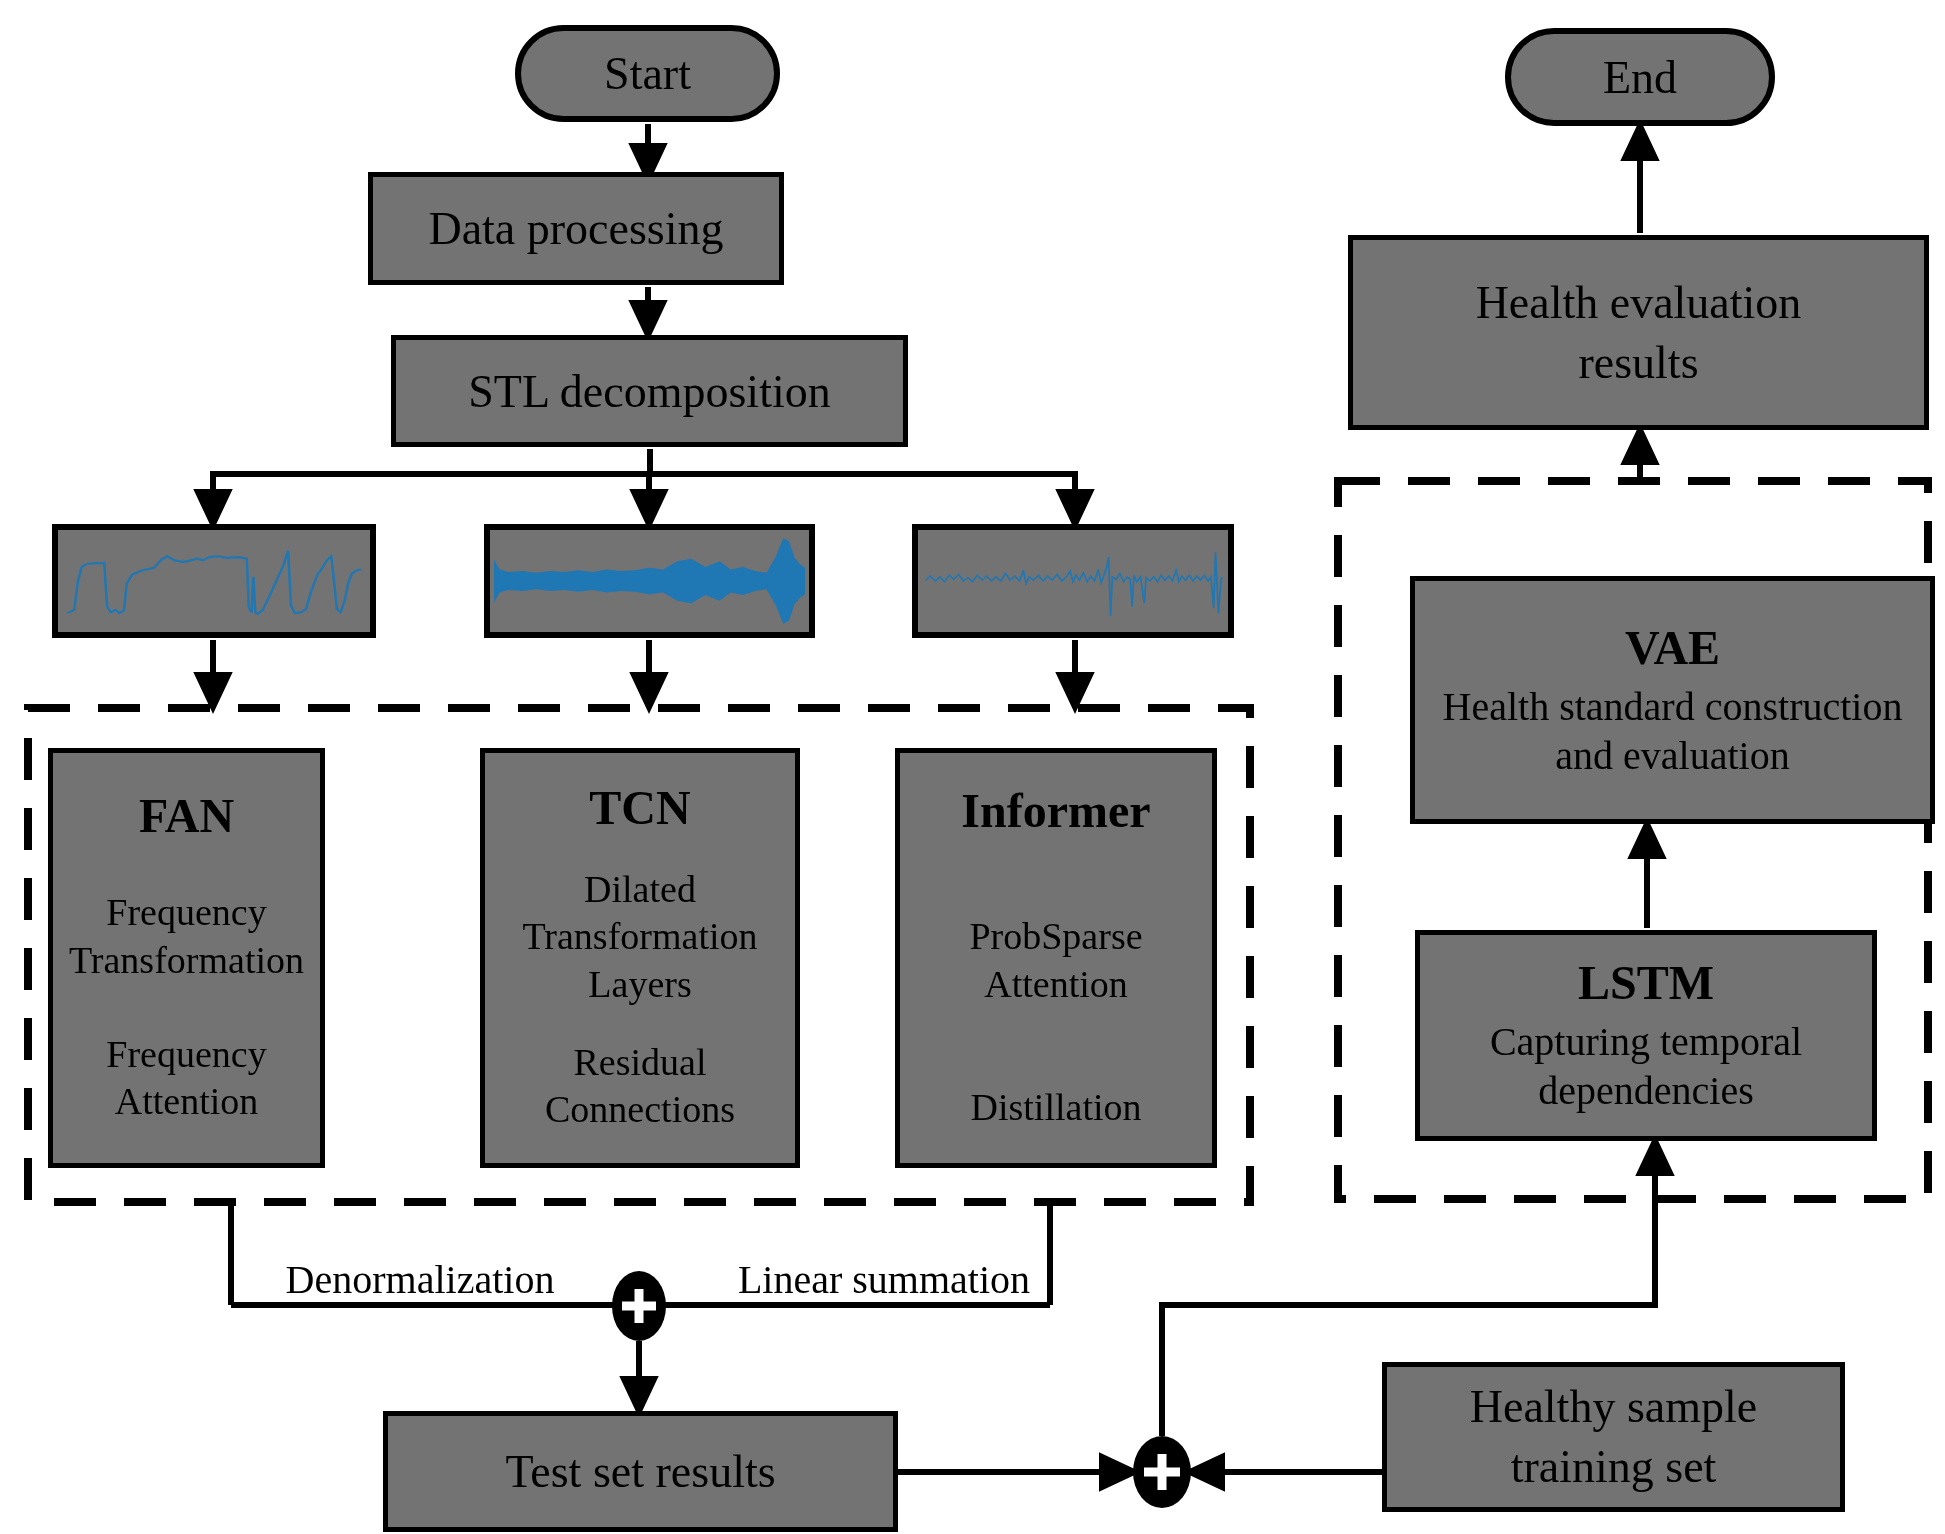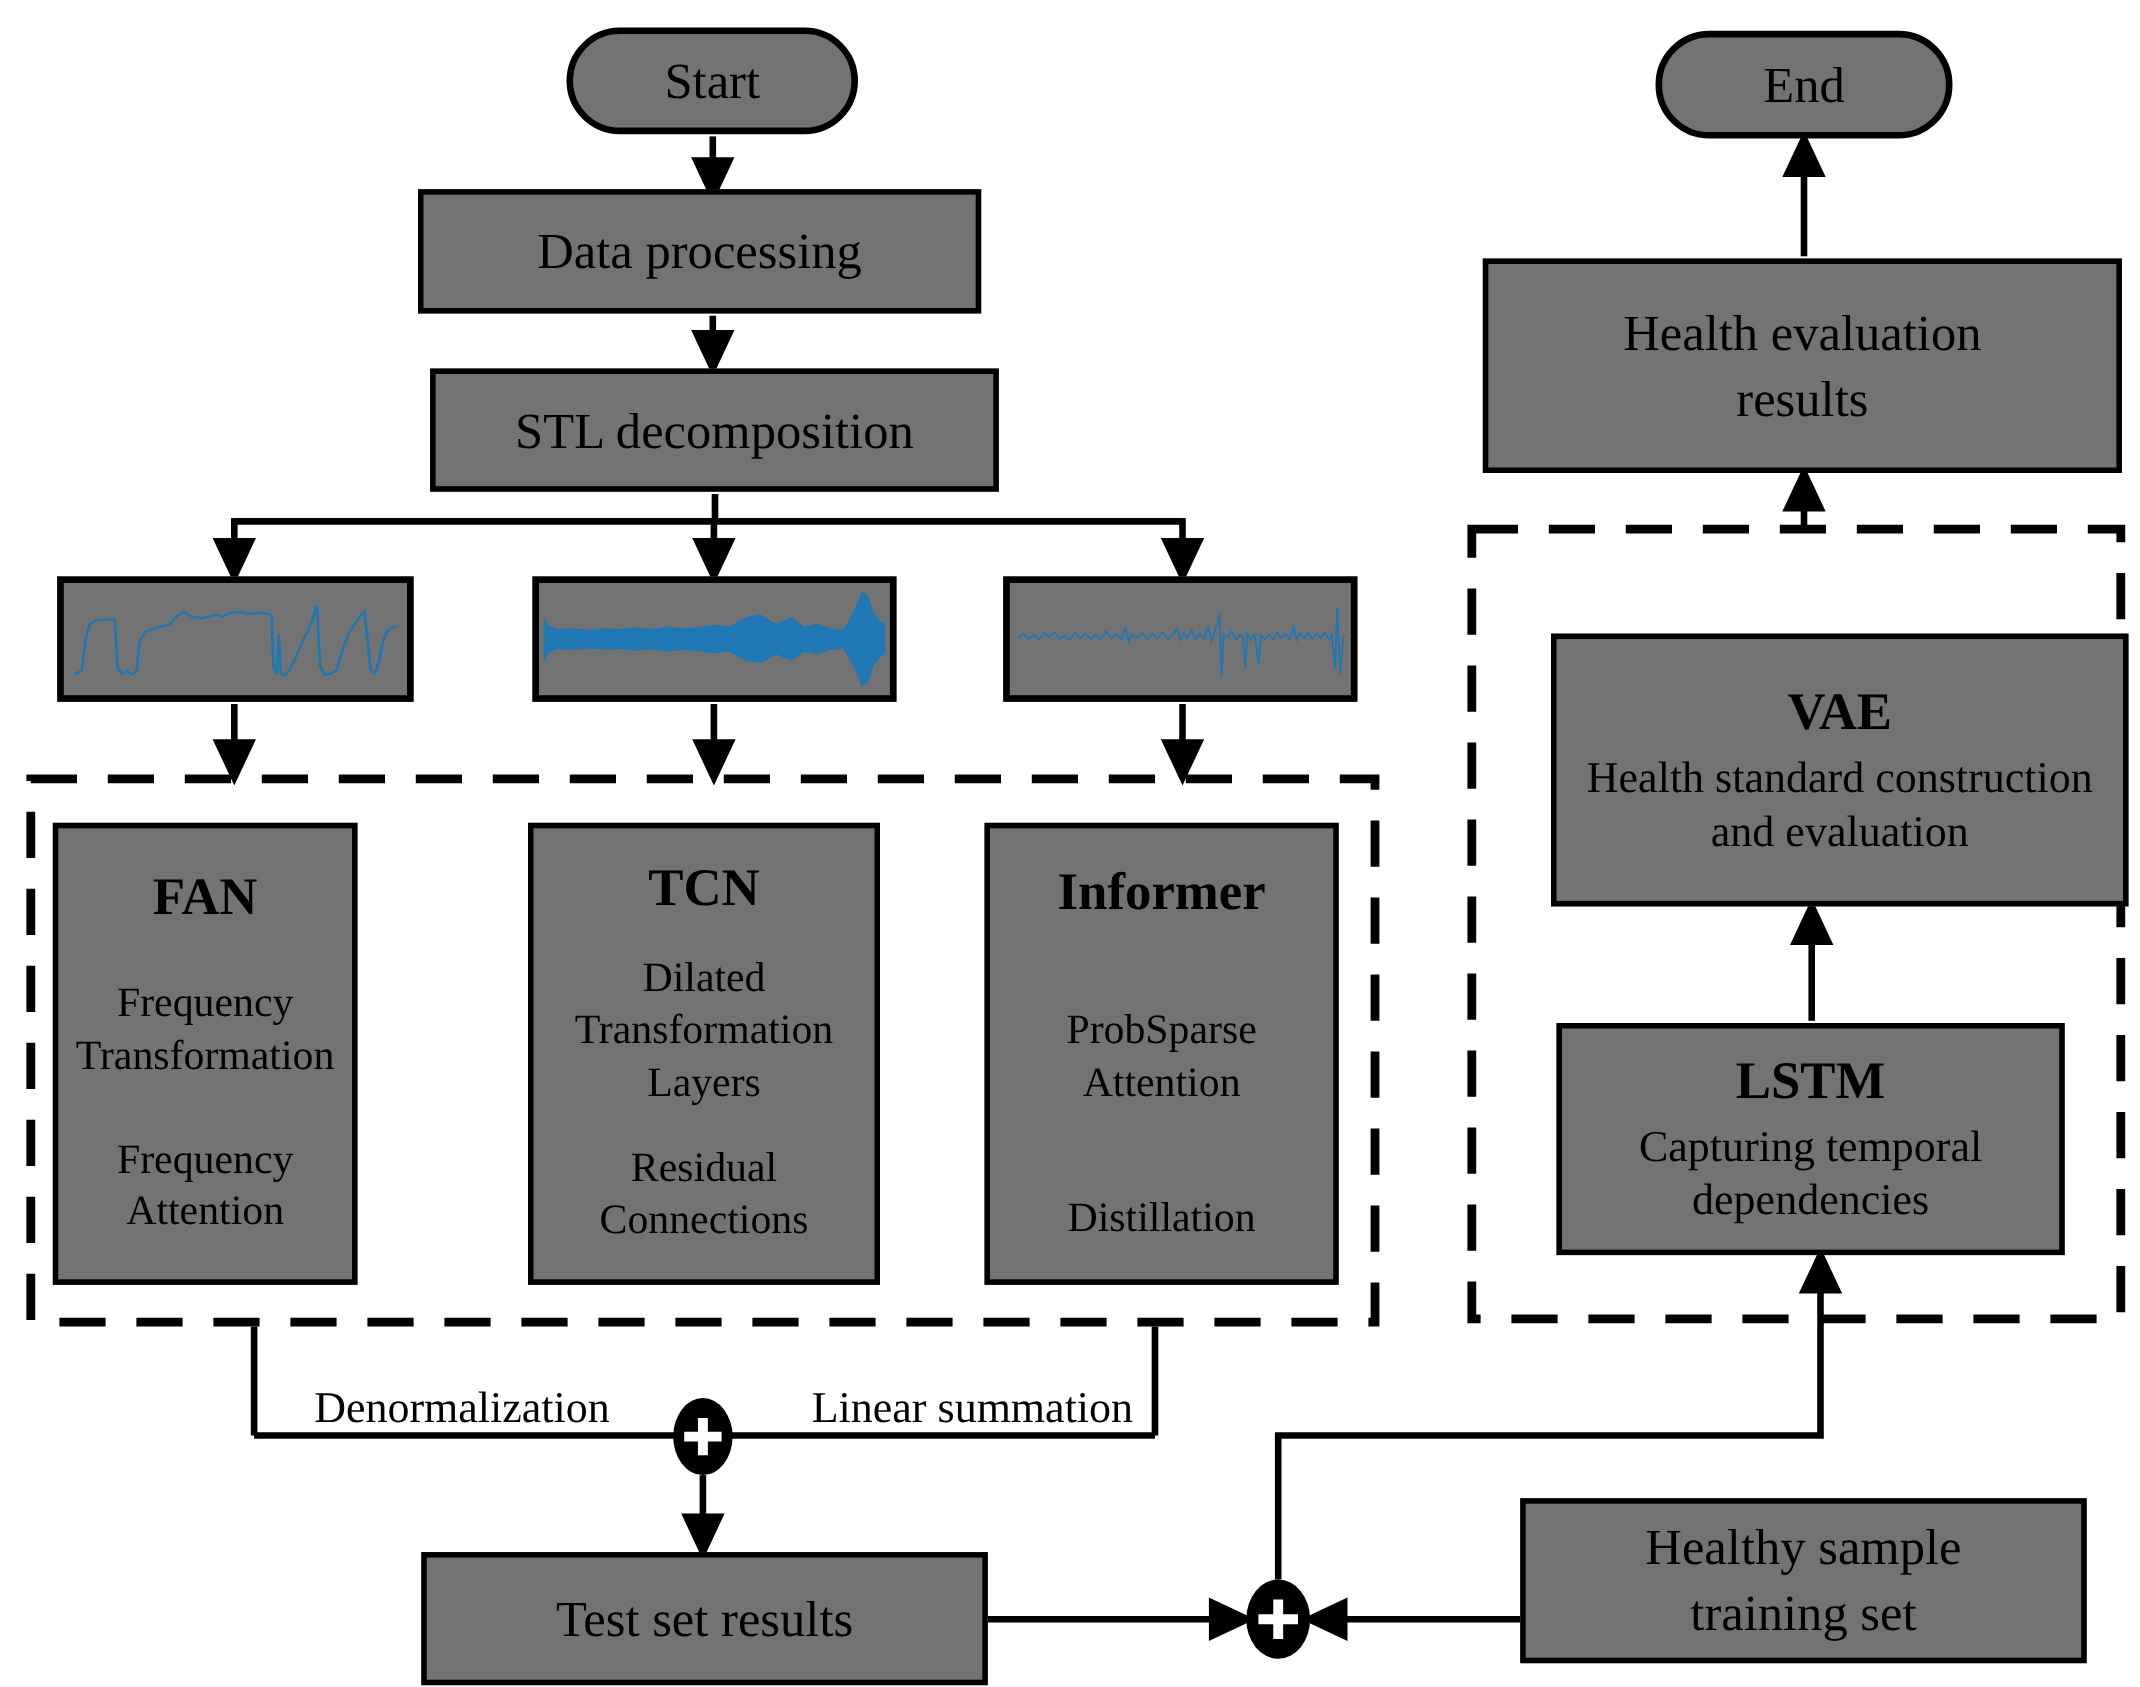--- a/index.html
+++ b/index.html
@@ -82,21 +82,21 @@
     <polygon fill="#000" points="1625,158 1655,158 1640,126"></polygon>
   </svg>
 
   <div class="node oval" style="left:515px;top:25px;width:265px;height:97px;">
     <span>Start</span>
   </div>
   <div class="node oval" style="left:1505px;top:28px;width:270px;height:98px;">
     <span>End</span>
   </div>
 
-  <div class="node proc" style="left:380px;top:172px;width:512px;height:113px;">
+  <div class="node proc" style="left:368px;top:172px;width:416px;height:113px;">
     <span>Data processing</span>
   </div>
   <div class="node proc" style="left:391px;top:335px;width:517px;height:112px;">
     <span>STL decomposition</span>
   </div>
 
   <div class="node plotbox" style="left:52px;top:524px;width:324px;height:114px;">
     <svg viewBox="0 0 324 114" preserveAspectRatio="none">
       <polyline fill="none" stroke="#1f77b4" stroke-width="2.6" points="6,96 13,92 17,57 21,40 27,36 45,35 48,88 52,95 57,92 61,96 66,93 69,60 75,49 86,44 98,41 106,31 112,27 120,32 130,34 144,30 150,32 157,28 166,27 176,29 188,28 197,30 199,88 202,95 204,52 206,95 209,97 214,92 220,78 228,58 236,38 241,20 244,86 248,96 255,95 260,91 266,68 272,50 278,40 283,31 287,27 290,58 293,91 297,95 301,82 305,60 309,48 314,44 319,43"></polyline>
     </svg>
@@ -127,21 +127,21 @@
     <div class="itm">ProbSparse Attention</div>
     <div class="itm">Distillation</div>
   </div>
 
   <div class="elabel" style="left:245px;top:1256px;width:350px;">Denormalization</div>
   <div class="elabel" style="left:704px;top:1256px;width:360px;">Linear summation</div>
 
   <div class="node proc" style="left:383px;top:1411px;width:515px;height:121px;">
     <span>Test set results</span>
   </div>
-  <div class="node bigbox" style="left:1382px;top:1362px;width:515px;height:150px;padding:0 55px;">
+  <div class="node bigbox" style="left:1382px;top:1362px;width:463px;height:150px;padding:0 55px;">
     <span>Healthy sample training set</span>
   </div>
 
   <div class="node rpanel" style="left:1410px;top:576px;width:525px;height:248px;">
     <div class="ttl">VAE</div>
     <div class="sub">Health standard construction and evaluation</div>
   </div>
   <div class="node rpanel" style="left:1415px;top:930px;width:462px;height:211px;">
     <div class="ttl">LSTM</div>
     <div class="sub">Capturing temporal dependencies</div>

